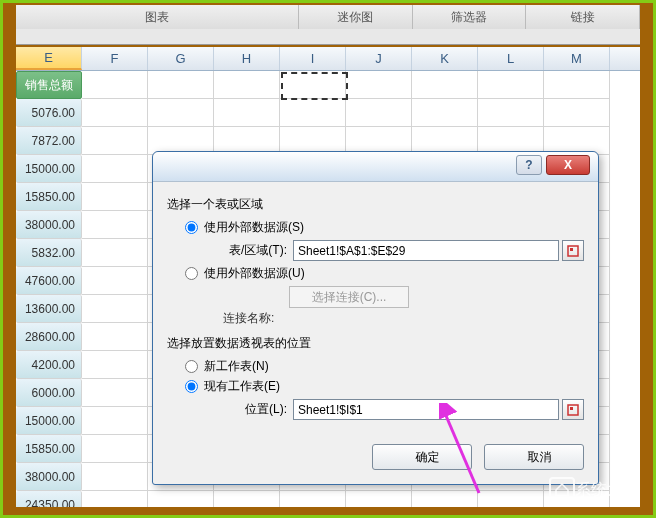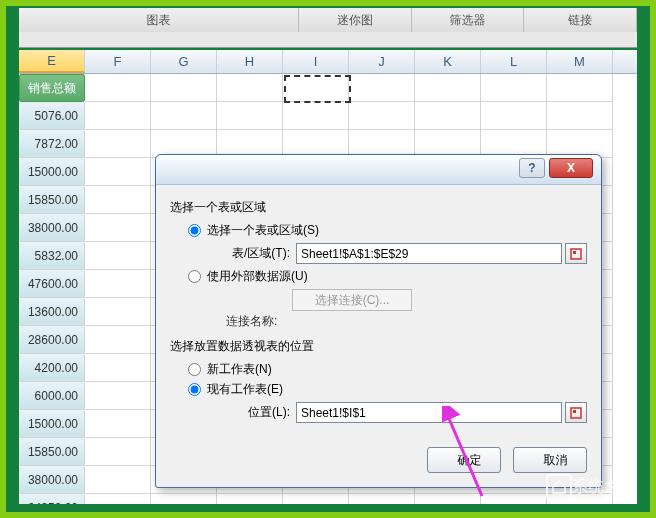--- a/index.html
+++ b/index.html
@@ -1,18 +1,18 @@
 <!DOCTYPE html>
 <html><head>
   <meta charset="utf-8">
   <style>
     * { box-sizing: border-box; margin: 0; padding: 0; }
     body { font-family: "Microsoft YaHei", SimSun, sans-serif; font-size: 12px; background: #666; width: 656px; height: 518px; position: relative; overflow: hidden; }
     
-    .outer-frame { position: absolute; top: 0; left: 0; right: 0; bottom: 0; border: 6px solid #84cc16; background: #15803d; }
+    .outer-frame { position: absolute; top: 0; left: 0; right: 0; bottom: 0; border: 3px solid #84cc16; background: #a16207; }
     
     .ribbon-area { position: absolute; top: 2px; left: 13px; right: 13px; height: 40px; background: #e8e8e8; display: flex; align-items: flex-start; border-bottom: 1px solid #999; }
     .ribbon-group { flex: 1; height: 24px; border-right: 1px solid #bbb; display: flex; align-items: center; justify-content: center; font-size: 12px; color: #555; background: linear-gradient(#f0f0f0, #ddd); margin-top: 0; }
     .ribbon-group.small { flex: 0.4; }
     
     .sheet-area { position: absolute; top: 44px; left: 13px; right: 13px; bottom: 8px; background: #fff; overflow: hidden; }
     
     .col-headers { display: flex; height: 24px; background: linear-gradient(#f6f9fc, #dde5ee); border-bottom: 1px solid #9db3c9; }
     .col-header { width: 66px; border-right: 1px solid #c5d2e0; display: flex; align-items: center; justify-content: center; color: #3a5e85; font-size: 13px; font-family: Arial; }
     .col-header.active { background: linear-gradient(#ffe9a6, #ffd666); border-bottom: 2px solid #e8a23a; }
@@ -37,21 +37,21 @@
     .radio-row input { margin-right: 6px; }
     .field-row { display: flex; align-items: center; margin: 4px 0 4px 36px; font-size: 12px; }
     .field-label { width: 84px; text-align: right; margin-right: 6px; }
     .field-input { flex: 1; height: 21px; border: 1px solid #7a8a9a; padding: 0 4px; font-size: 12px; font-family: Arial; }
     .range-btn { width: 22px; height: 21px; margin-left: 3px; border: 1px solid #7a8a9a; background: linear-gradient(#fefefe,#e4e4e4); display:flex; align-items:center; justify-content:center; cursor:pointer; }
     .range-btn svg { width:12px; height:12px; }
     .conn-btn { width: 120px; height: 22px; margin-left: 122px; border: 1px solid #bbb; background: #f4f4f4; color: #999; font-size: 12px; display: block; margin-top: 4px; margin-bottom: 2px; }
     .conn-name { margin-left: 56px; font-size: 12px; color: #333; margin-top: 2px; margin-bottom: 8px; }
     
     .dialog-footer { display: flex; justify-content: flex-end; gap: 12px; padding: 6px 14px 14px; }
-    .dlg-btn { width: 74px; height: 26px; border: 1px solid #7a8a9a; background: linear-gradient(#fefefe, #e4e8ec); font-size: 12px; cursor: pointer; border-radius: 3px; padding-left: 11px; }
+    .dlg-btn { width: 100px; height: 26px; border: 1px solid #7a8a9a; background: linear-gradient(#fefefe, #e4e8ec); font-size: 12px; cursor: pointer; border-radius: 3px; padding-left: 11px; }
     
     .arrow { position: absolute; top: 400px; left: 436px; pointer-events: none; }
     .watermark { position: absolute; bottom: 12px; right: 14px; color: #fff; opacity: 0.85; font-size: 16px; display: flex; align-items: center; }
     .watermark .logo { width: 26px; height: 26px; border: 2px solid #fff; border-radius: 4px; display:flex; align-items:center; justify-content:center; }
   </style>
 </head>
 <body>
 
 <div class="outer-frame">
   <div class="ribbon-area">
@@ -257,21 +257,21 @@
 
   <div class="dialog">
     <div class="dialog-title">
       <div class="dialog-help">?</div>
       <div class="dialog-close">X</div>
     </div>
     <div class="dialog-body">
       <div class="section-label">选择一个表或区域</div>
       <label class="radio-row">
           <input type="radio" name="src" checked="" style="">
-          <span>选择一个表或区域(S)</span>
+          <span>使用外部数据源(S)</span>
         </label>
       <div class="field-row">
         <span class="field-label">表/区域(T):</span>
         <input class="field-input" value="Sheet1!$A$1:$E$29" style="">
         <div class="range-btn">
           <svg viewBox="0 0 12 12">
               <rect x="1" y="1" width="10" height="10" fill="none" stroke="#c33" stroke-width="1.5"></rect>
               <rect x="3" y="3" width="3" height="3" fill="#c33"></rect>
             </svg>
         </div>

